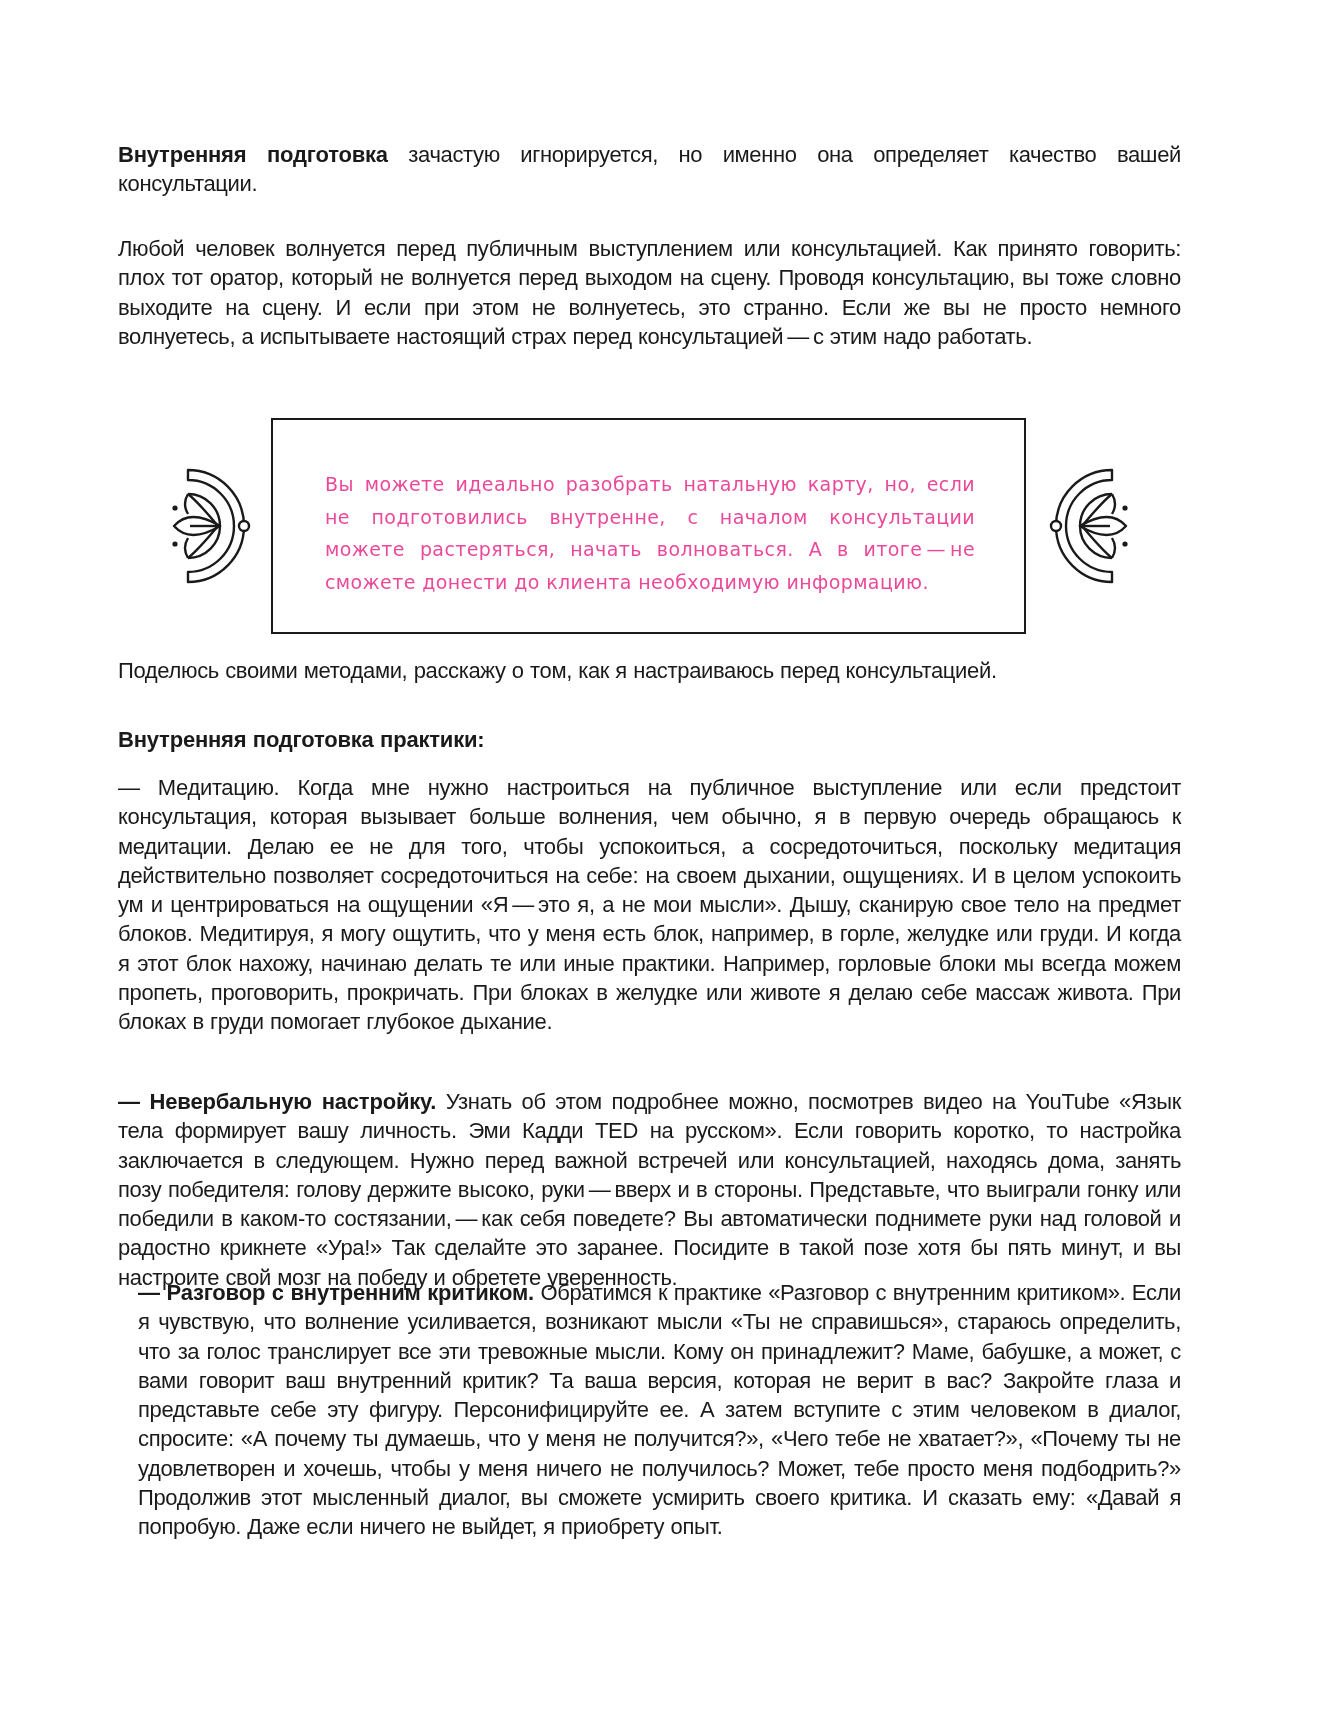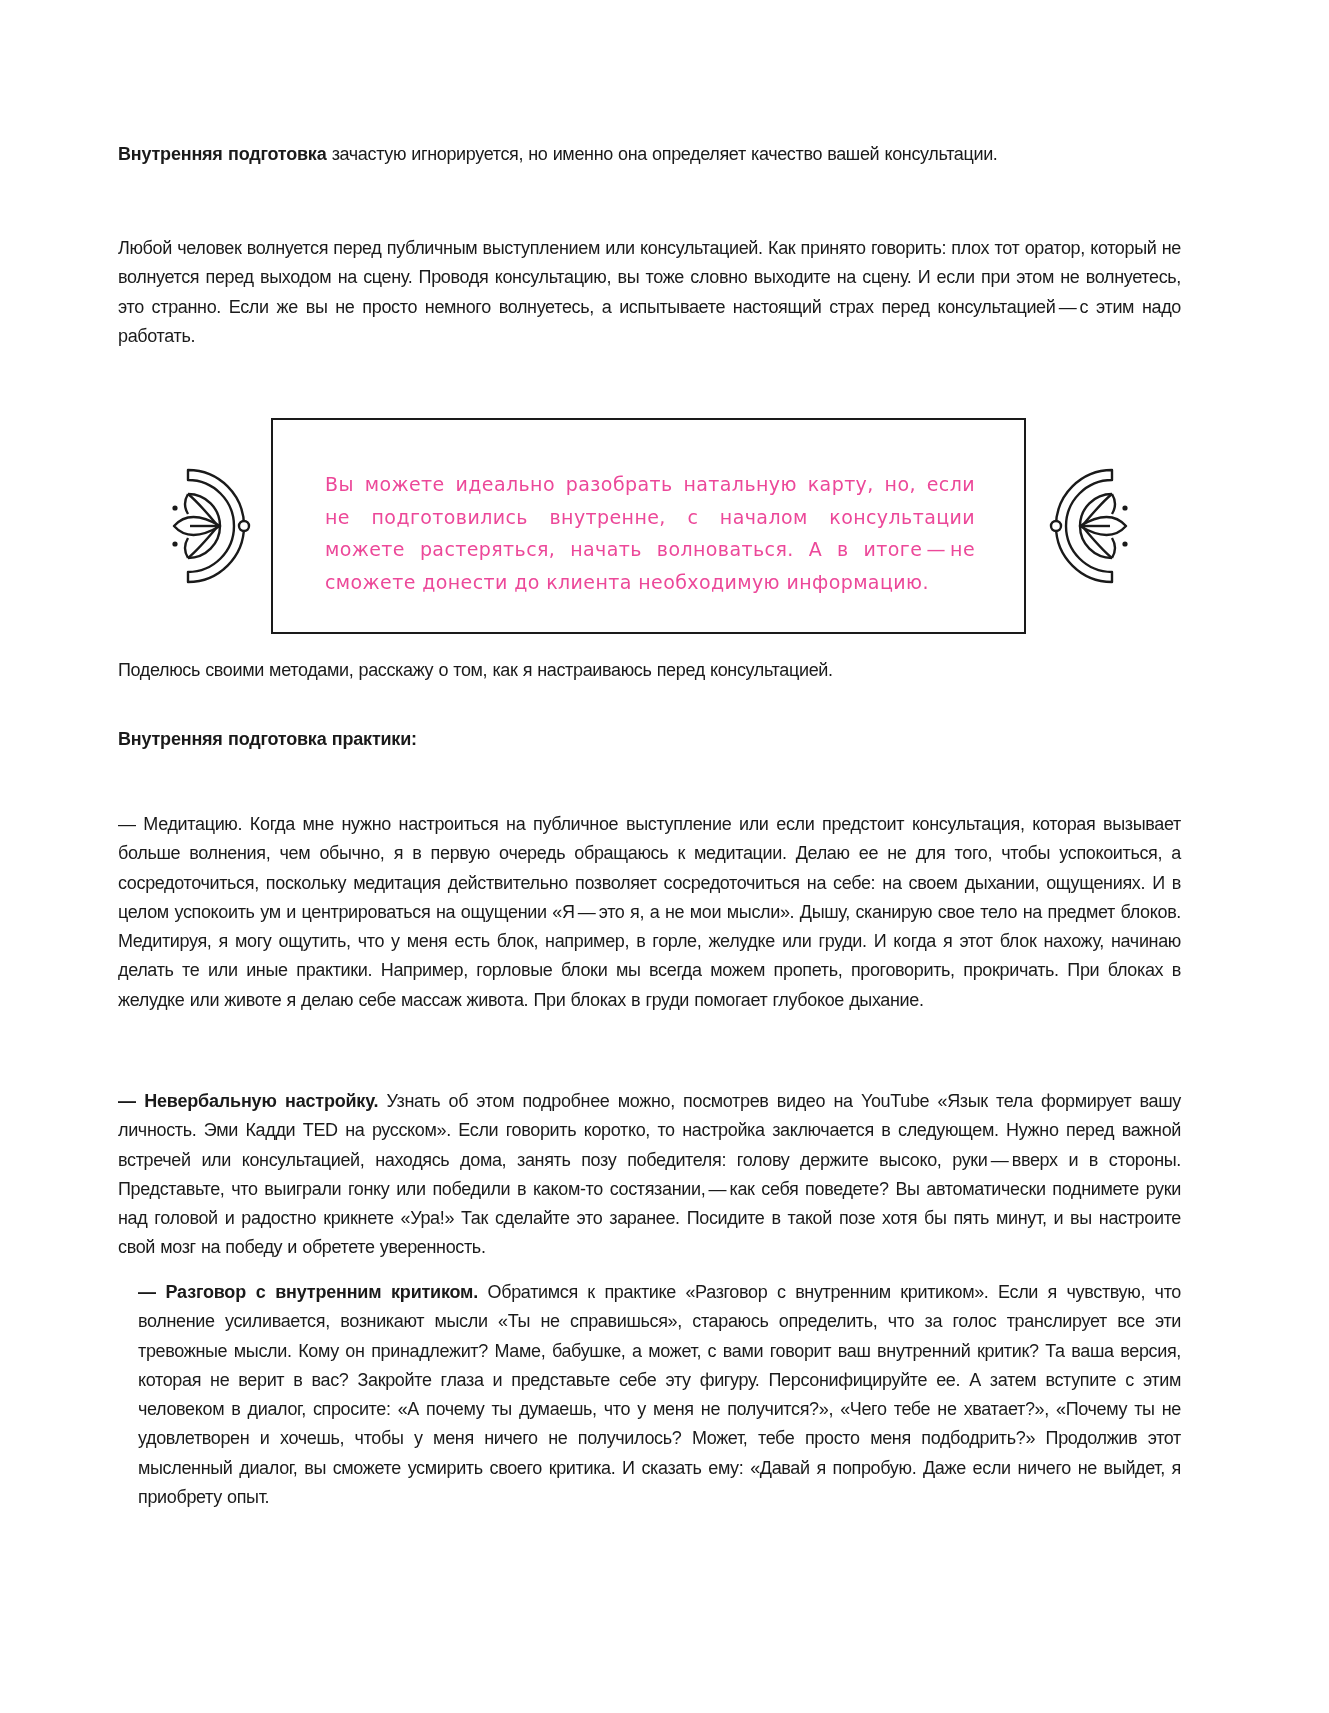--- a/index.html
+++ b/index.html
@@ -3,30 +3,30 @@
   <meta charset="utf-8">
   <style>
     html, body { margin: 0; padding: 0; background: #ffffff; }
     body {
       width: 1329px; height: 1713px; position: relative; overflow: hidden;
       color: #1a1a1a;
       font-family: "Liberation Sans", sans-serif;
     }
     .page { position: absolute; left: 118px; top: 0; width: 1063px; }
     p.body {
-      margin: 0; font-size: 18px; line-height: 29.3px;
+      margin: 0; font-size: 22px; line-height: 29.3px;
       text-align: justify; letter-spacing: -0.35px; word-spacing: 0.5px;
       hyphens: manual;
     }
     p.body b { font-weight: bold; letter-spacing: -0.2px; }
     #p1 { position: absolute; top: 140px; }
     #p2 { position: absolute; top: 234px; }
     #p3 { position: absolute; top: 656px; }
     #h1 { position: absolute; top: 725px; }
-    #p4 { position: absolute; top: 810px; }
+    #p4 { position: absolute; top: 773px; }
     #p5 { position: absolute; top: 1055px; margin-top: 32px; }
     #p6 { position: absolute; top: 1278px; margin-left: 20px; }
     .nowrap-last { text-align-last: left; }
 
     .quote-box {
       position: absolute; left: 271px; top: 418px; width: 755px; height: 216px;
       border: 2.5px solid #1a1a1a; box-sizing: border-box;
     }
     .quote-text {
       position: absolute; left: 52px; top: 48px; width: 650px;

